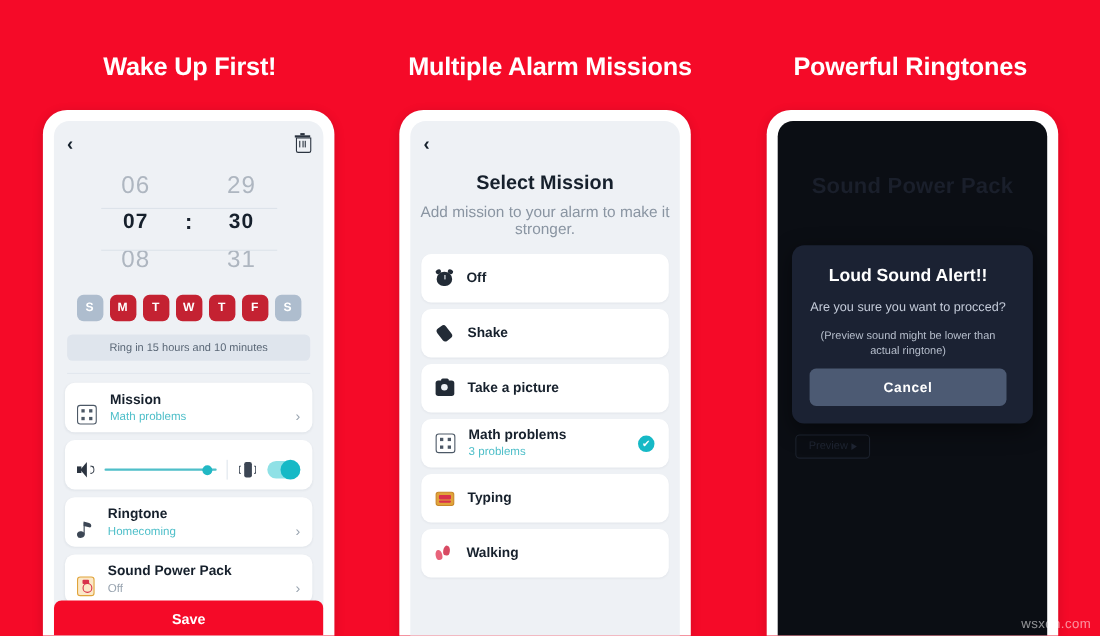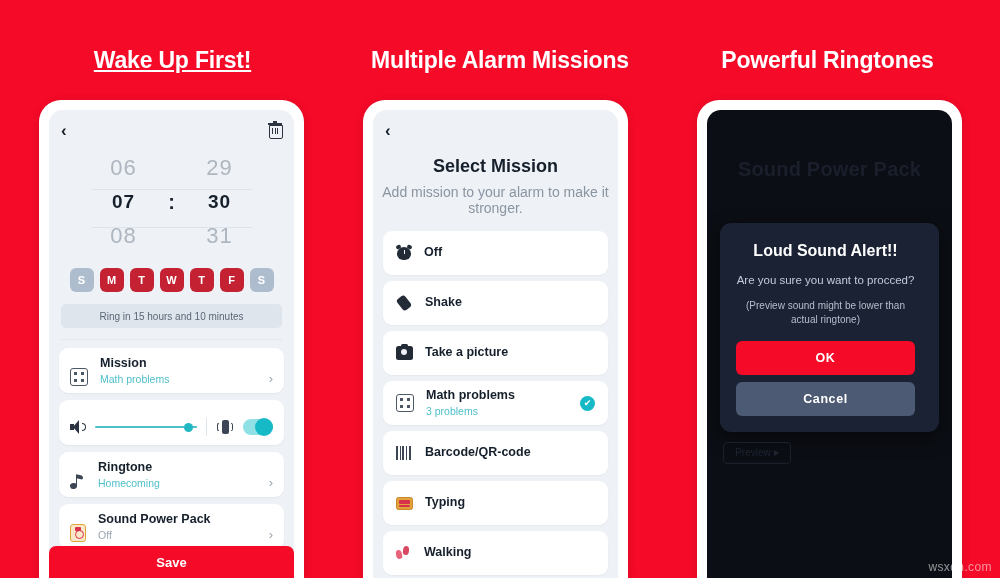--- a/index.html
+++ b/index.html
@@ -13,21 +13,21 @@
 
   
   .heading {
     position: absolute; top: 47px;
     text-align: center;
     color: #ffffff;
     font-size: 23px; font-weight: bold;
     letter-spacing: -0.2px;
     white-space: nowrap;
   }
-  .h1 { left: 0;   width: 345px; text-decoration: underline; }
+  .h1 { left: 0;   width: 345px; }
   .h2 { left: 345px; width: 310px; }
   .h3 { left: 655px; width: 345px; }
 
   
   .phone {
     position: absolute;
     width: 265px; height: 478px;
     background: #ffffff;
     border-radius: 22px 22px 0 0;
     box-shadow: 0 2px 10px rgba(0,0,0,.12);
@@ -414,32 +414,20 @@
               <i></i>
               <i></i>
             </span>
           <span class="mtxt">
             <span class="m-main" style="display:block">Math problems</span>
             <span class="m-subs" style="display:block">3 problems</span>
           </span>
           <span class="check">✔</span>
         </div>
 
-        <div class="mrow">
-          <span class="i-bar">
-              <i></i>
-              <i></i>
-              <i></i>
-              <i></i>
-              <i></i>
-            </span>
-          <span class="mtxt">
-            <span class="m-main" style="display:block">Barcode/QR-code</span>
-          </span>
-        </div>
 
         <div class="mrow">
           <span class="i-type">
               <span class="keys"></span>
               <span class="keys2"></span>
             </span>
           <span class="mtxt">
             <span class="m-main" style="display:block">Typing</span>
           </span>
         </div>
@@ -460,21 +448,20 @@
 
   <div class="phone p3">
     <div class="screen screen-dark">
 
       <div class="ghost-title">Sound Power Pack</div>
 
       <div class="dialog">
         <div class="d-title">Loud Sound Alert!!</div>
         <div class="d-body">Are you sure you want to procced?</div>
         <div class="d-note">(Preview sound might be lower than actual ringtone)</div>
-        <div class="d-btn d-ok">OK</div>
         <div class="d-btn d-cancel">Cancel</div>
       </div>
 
       <div class="ghost-preview">
         <span>Preview</span>
         <span class="tri"></span>
       </div>
     </div>
   </div>
 

